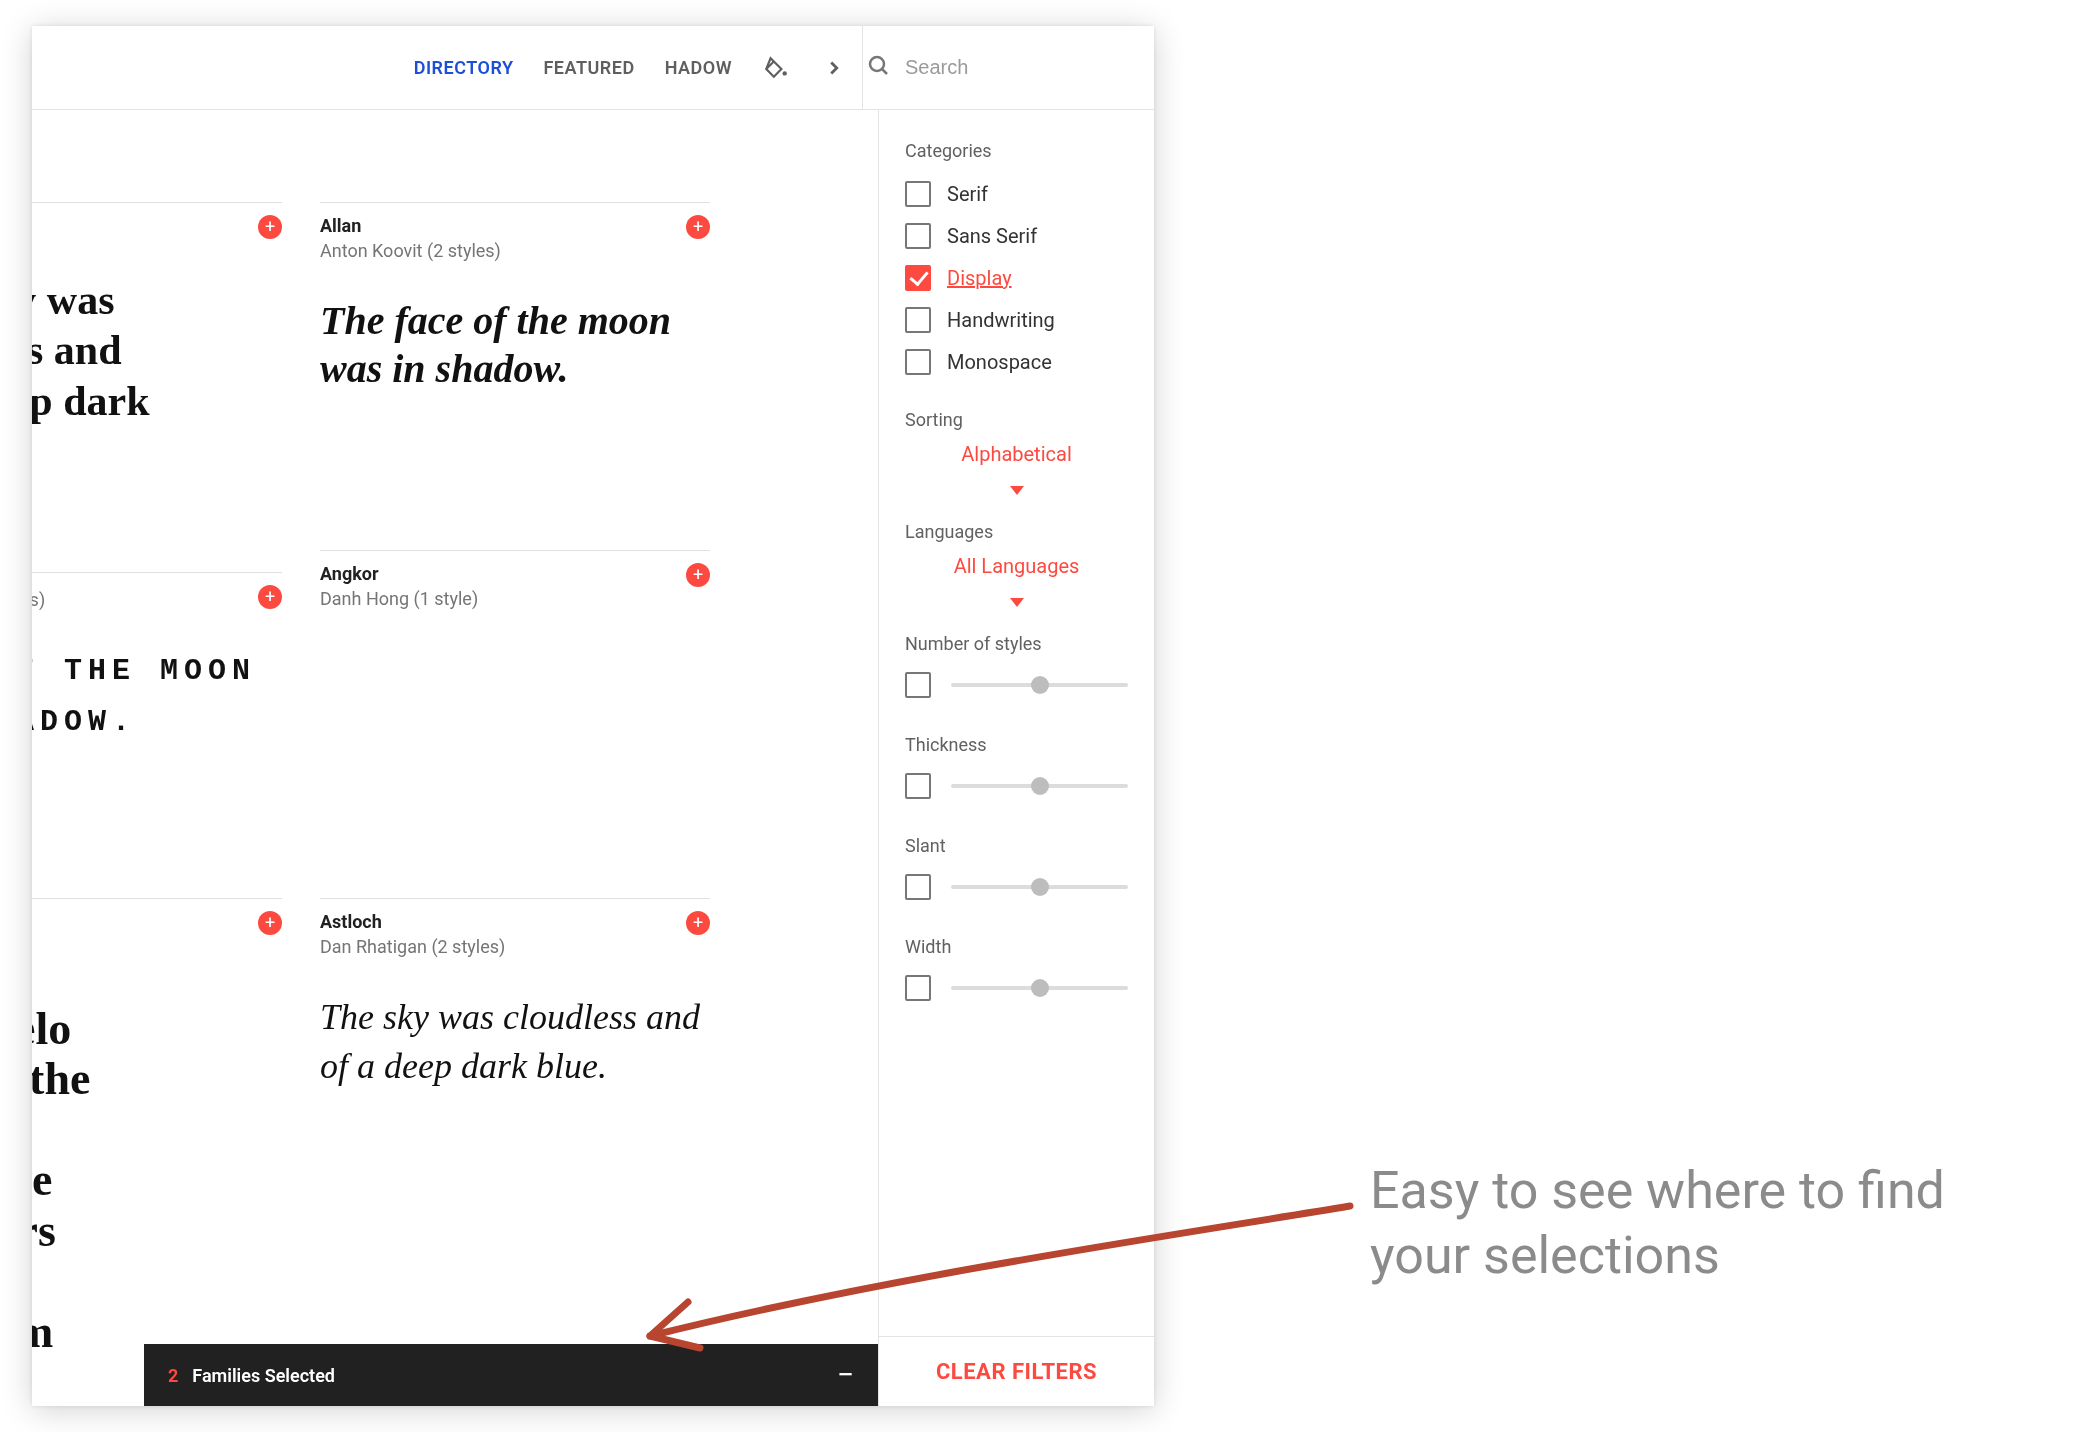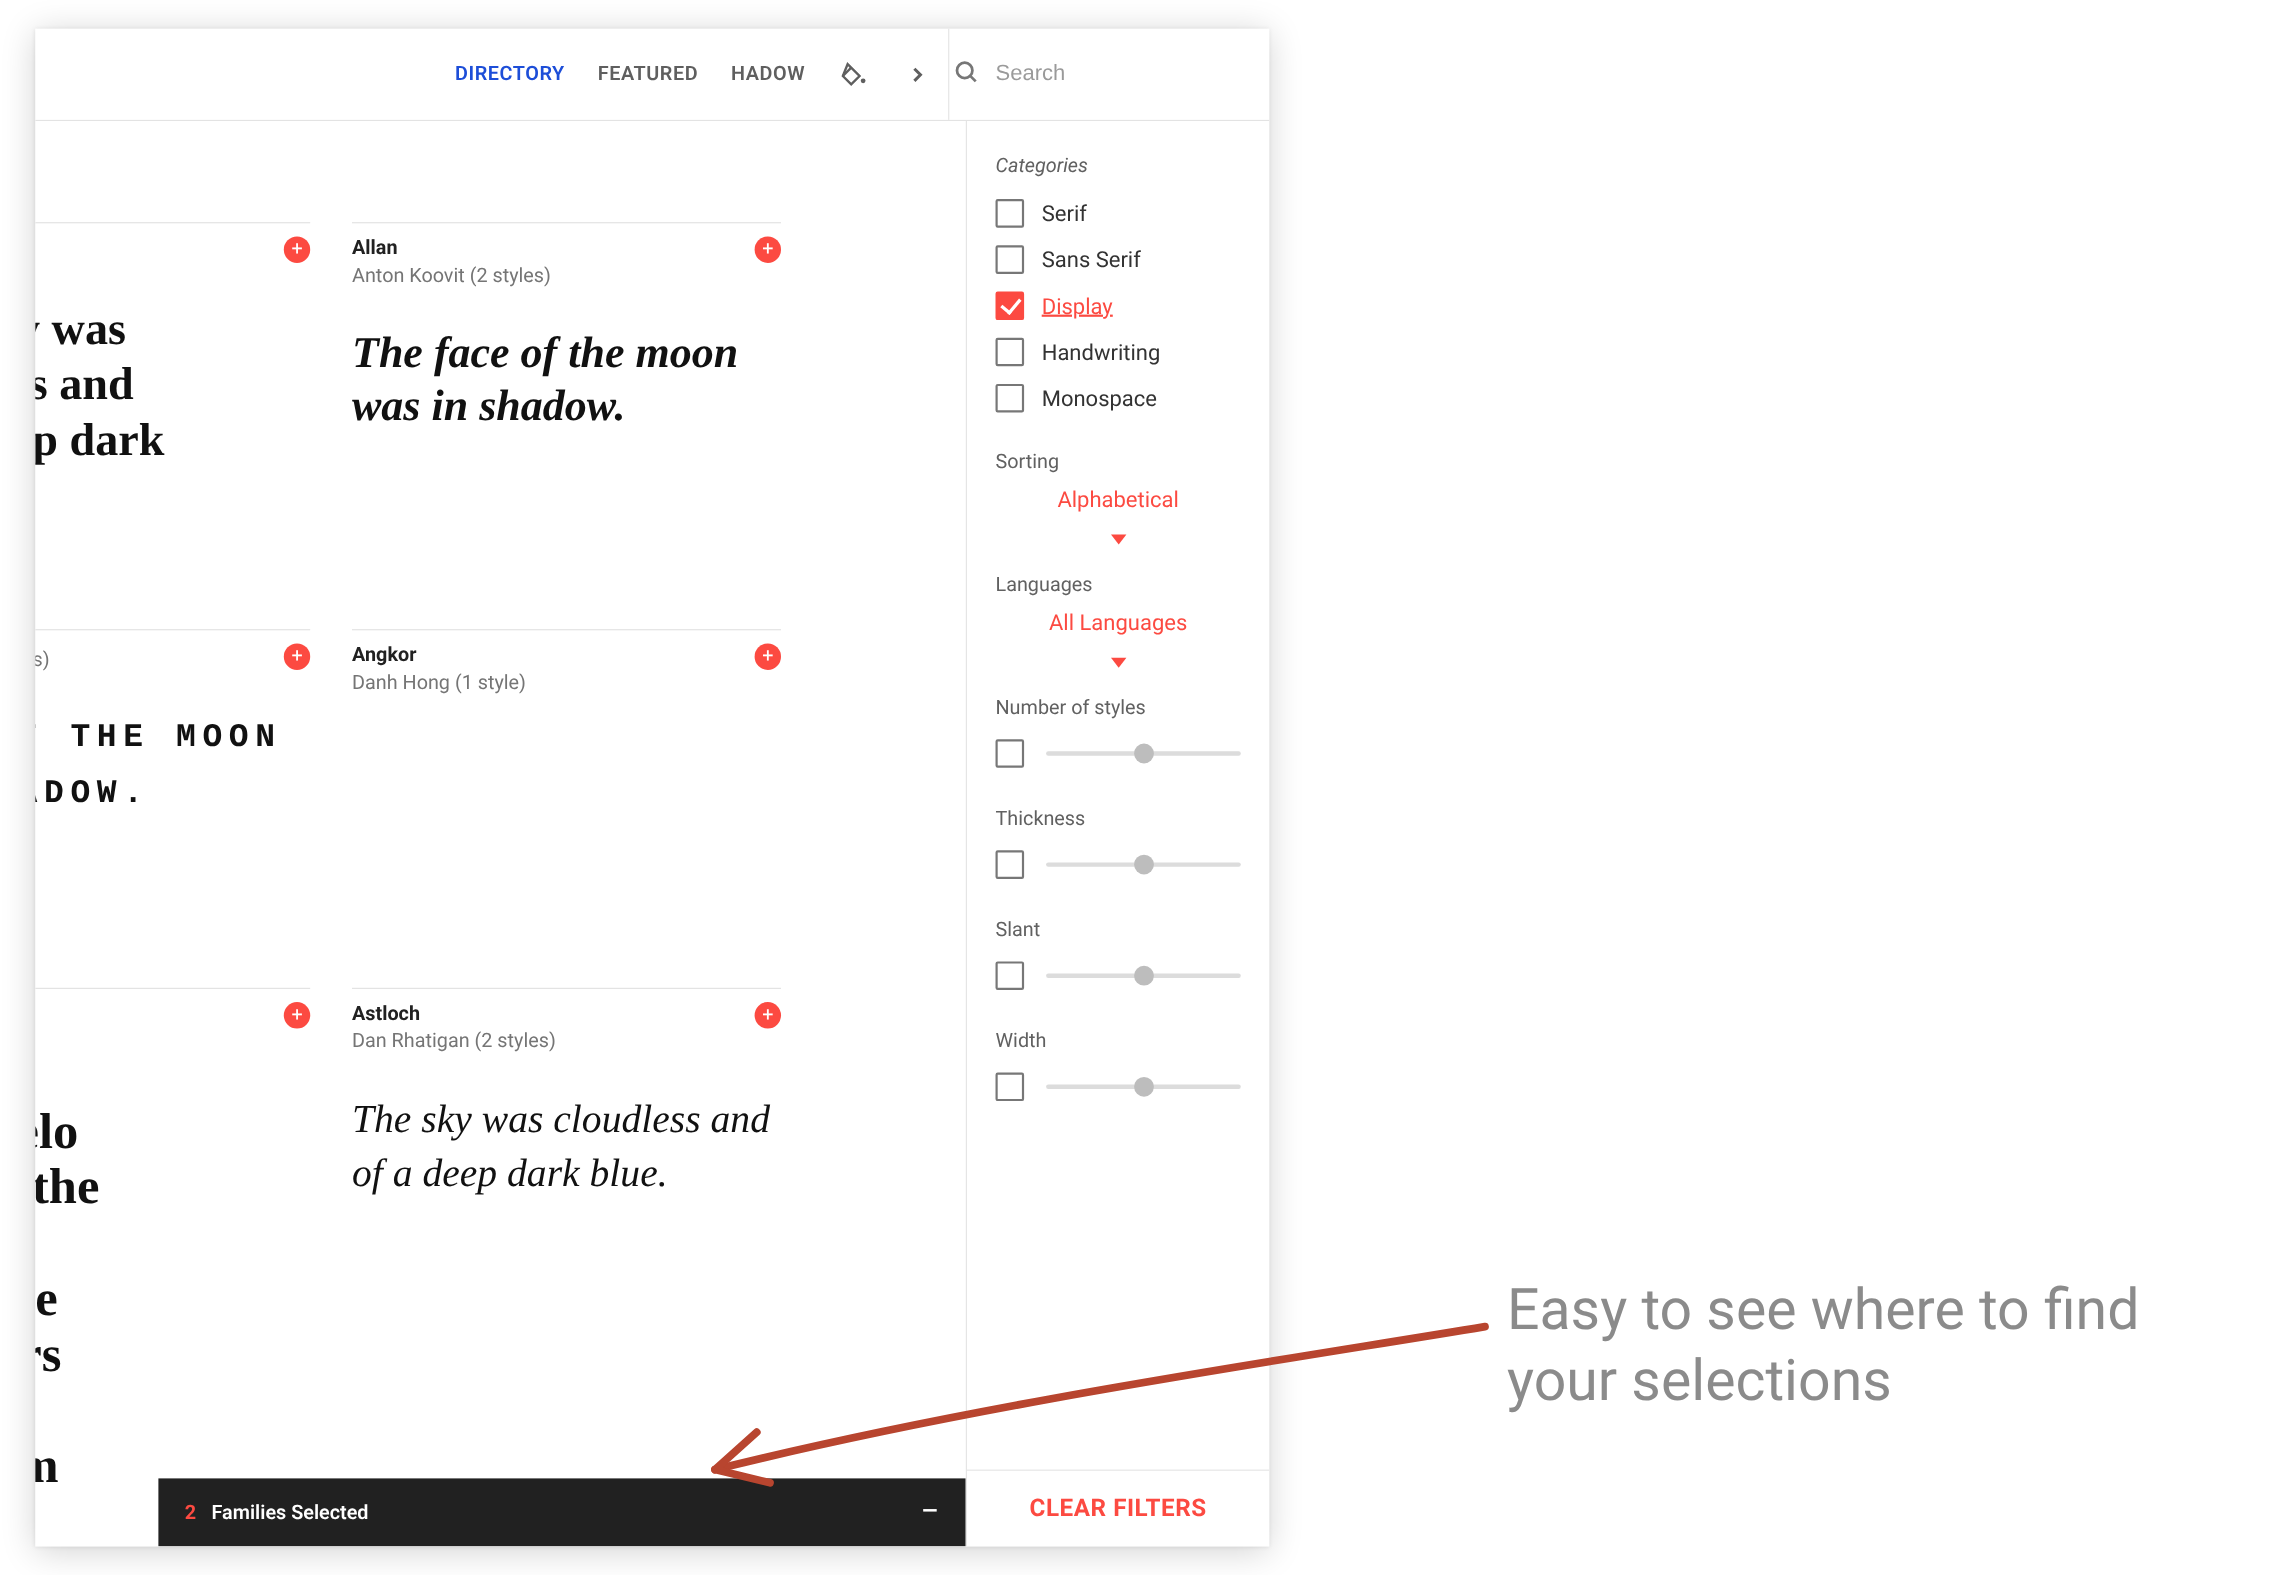--- a/index.html
+++ b/index.html
@@ -71,21 +71,21 @@
   flex-direction:column;
   position:relative;
 }
 .sidebar-body { padding: 30px 26px 20px 26px; flex:1; overflow:auto; }
 .section-label {
   font-size: 18px;
   color: #616161;
   margin-bottom: 12px;
   margin-top: 26px;
 }
-.section-label:first-child { margin-top: 0; font-style: italic; }
+.section-label:first-child { margin-top: 0; }
 .checkbox-row {
   display:flex;
   align-items:center;
   gap: 16px;
   padding: 8px 0;
   cursor:pointer;
 }
 .cb-box {
   width: 26px;
   height: 26px;
@@ -259,21 +259,21 @@
         <div class="head">
           <div class="meta">
             <div class="name">Allan</div>
             <div class="author">Anton Koovit (2 styles)</div>
           </div>
           <div class="plus">+</div>
         </div>
         <div class="sample s1">The face of the moon was in shadow.</div>
       </div>
 
-      <div class="card" style="left:288px; top:462px; width:390px;">
+      <div class="card" style="left:288px; top:440px; width:390px;">
         <div class="head">
           <div class="meta">
             <div class="name">Angkor</div>
             <div class="author">Danh Hong (1 style)</div>
           </div>
           <div class="plus">+</div>
         </div>
       </div>
 
       <div class="card" style="left:288px; top:788px; width:390px;">

